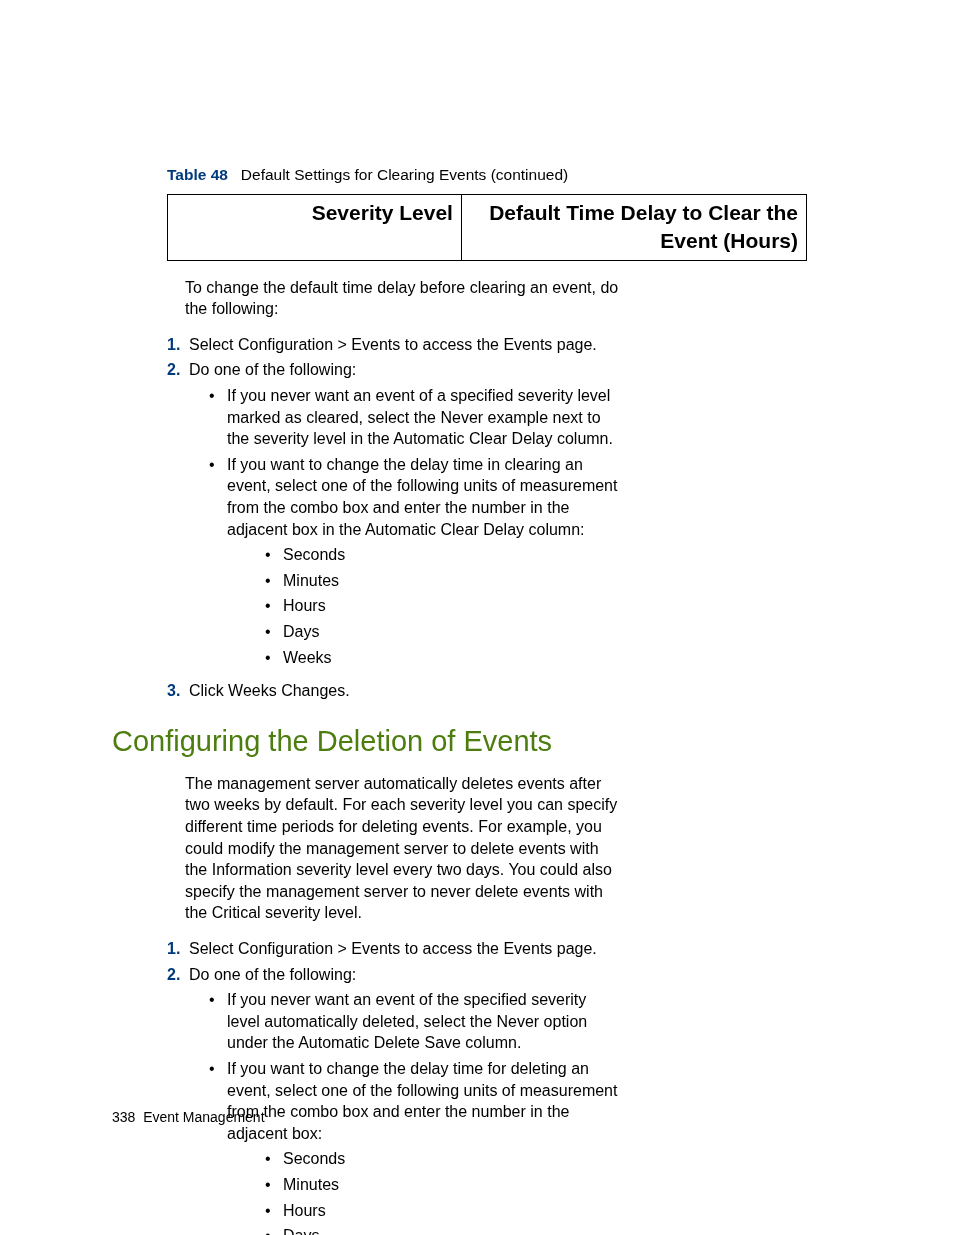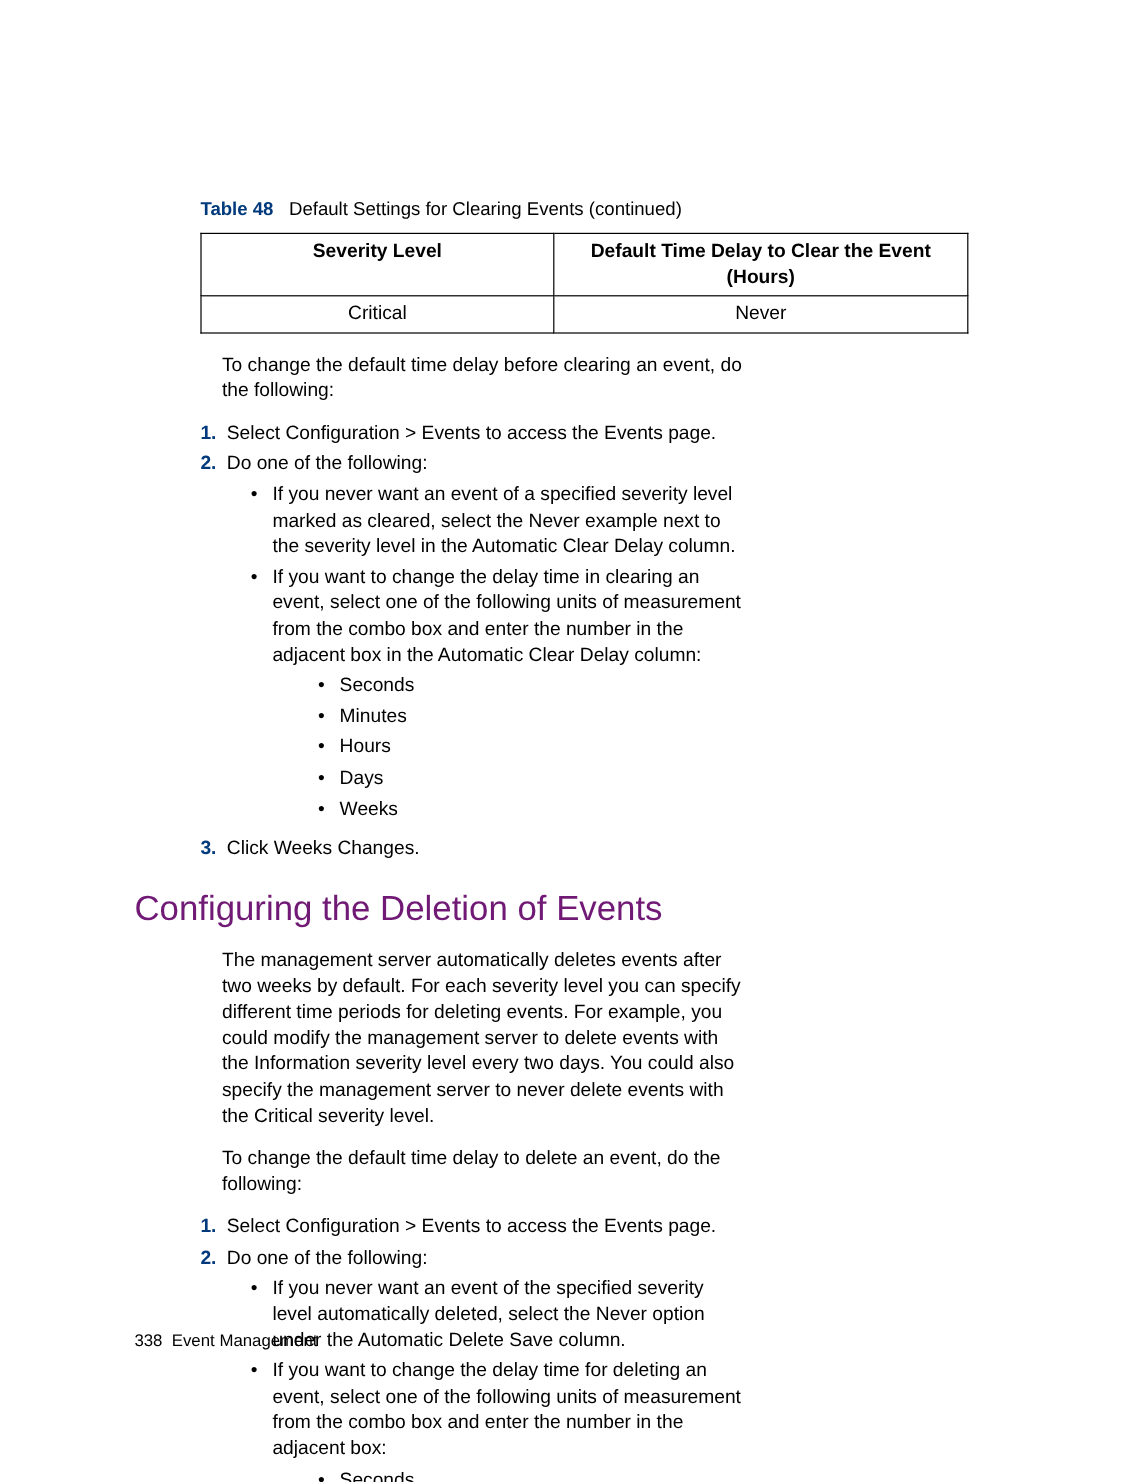--- a/index.html
+++ b/index.html
@@ -28,23 +28,23 @@
   }
   table {
     border-collapse: collapse;
     width: 640px;
     margin-left: 55px;
     margin-bottom: 16px;
   }
   table th, table td {
     border: 1.4px solid #000;
     padding: 4px 8px;
-    text-align: center;
+    text-align: right;
     vertical-align: top;
-    font-size: 16px;
+    font-size: 21px;
   }
   table th {
     font-weight: 700;
   }
   .body-text {
     margin-left: 73px;
     margin-bottom: 14px;
   }
   ol.num-list {
     margin: 0;
@@ -79,21 +79,21 @@
     min-width: 18px;
     flex-shrink: 0;
     text-align: left;
   }
   ul.bullet-list.inner > li {
     margin-left: 38px;
   }
   .bold { font-weight: 400; }
   h2.section-heading {
     font-weight: 300;
-    color: #701a75;
+    color: #4d7c0f;
     font-size: 29px;
     margin: 20px 0 12px 0;
   }
   .footer {
     position: absolute;
     bottom: 108px;
     left: 112px;
     font-size: 14px;
   }
 </style>
@@ -106,24 +106,20 @@
     <span class="caption-label">Table 48</span>&nbsp;&nbsp;
     <span>Default Settings for Clearing Events (continued)</span>
   </div>
 
   <table>
     <tbody>
         <tr>
       <th style="width:46%">Severity Level</th>
       <th>Default Time Delay to Clear the Event (Hours)</th>
     </tr>
-    <tr>
-      <td>Critical</td>
-      <td>Never</td>
-    </tr>
   </tbody>
     </table>
 
   <div class="body-text">To change the default time delay before clearing an event, do the following:</div>
 
   <ol class="num-list">
     <li>
       <span class="num">1.</span>
       <span class="li-body">
         <span>Select </span><span class="bold">Configuration</span><span> &gt; </span><span class="bold">Events</span><span> to access the Events page.</span>
@@ -175,21 +171,20 @@
       <span class="num">3.</span>
       <span class="li-body">
         <span>Click </span><span class="bold">Weeks Changes</span><span>.</span>
       </span>
     </li>
   </ol>
 
   <h2 class="section-heading">Configuring the Deletion of Events</h2>
 
   <div class="body-text">The management server automatically deletes events after two weeks by default. For each severity level you can specify different time periods for deleting events. For example, you could modify the management server to delete events with the Information severity level every two days. You could also specify the management server to never delete events with the Critical severity level.</div>
-  <div class="body-text">To change the default time delay to delete an event, do the following:</div>
 
   <ol class="num-list">
     <li>
       <span class="num">1.</span>
       <span class="li-body">
         <span>Select </span><span class="bold">Configuration</span><span> &gt; </span><span class="bold">Events</span><span> to access the Events page.</span>
       </span>
     </li>
     <li>
       <span class="num">2.</span>

